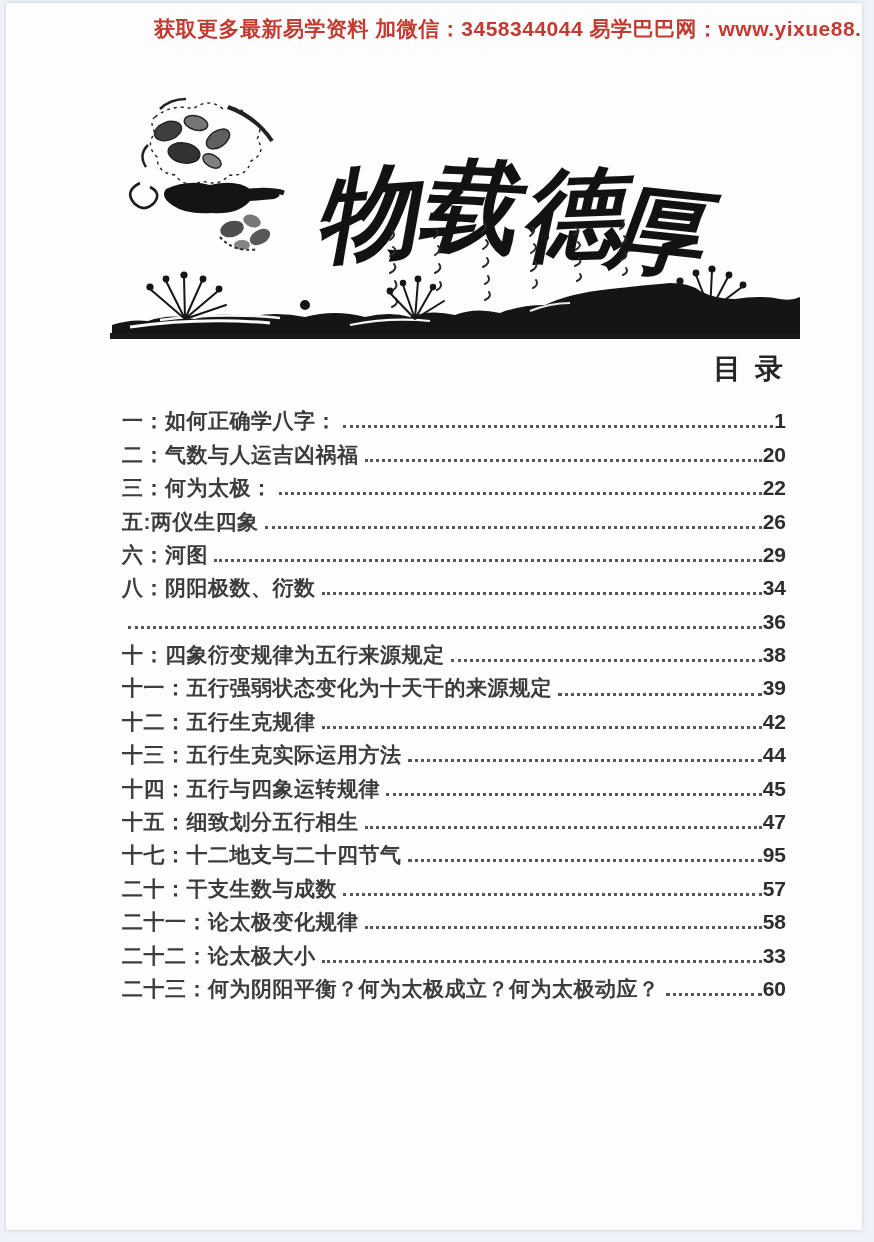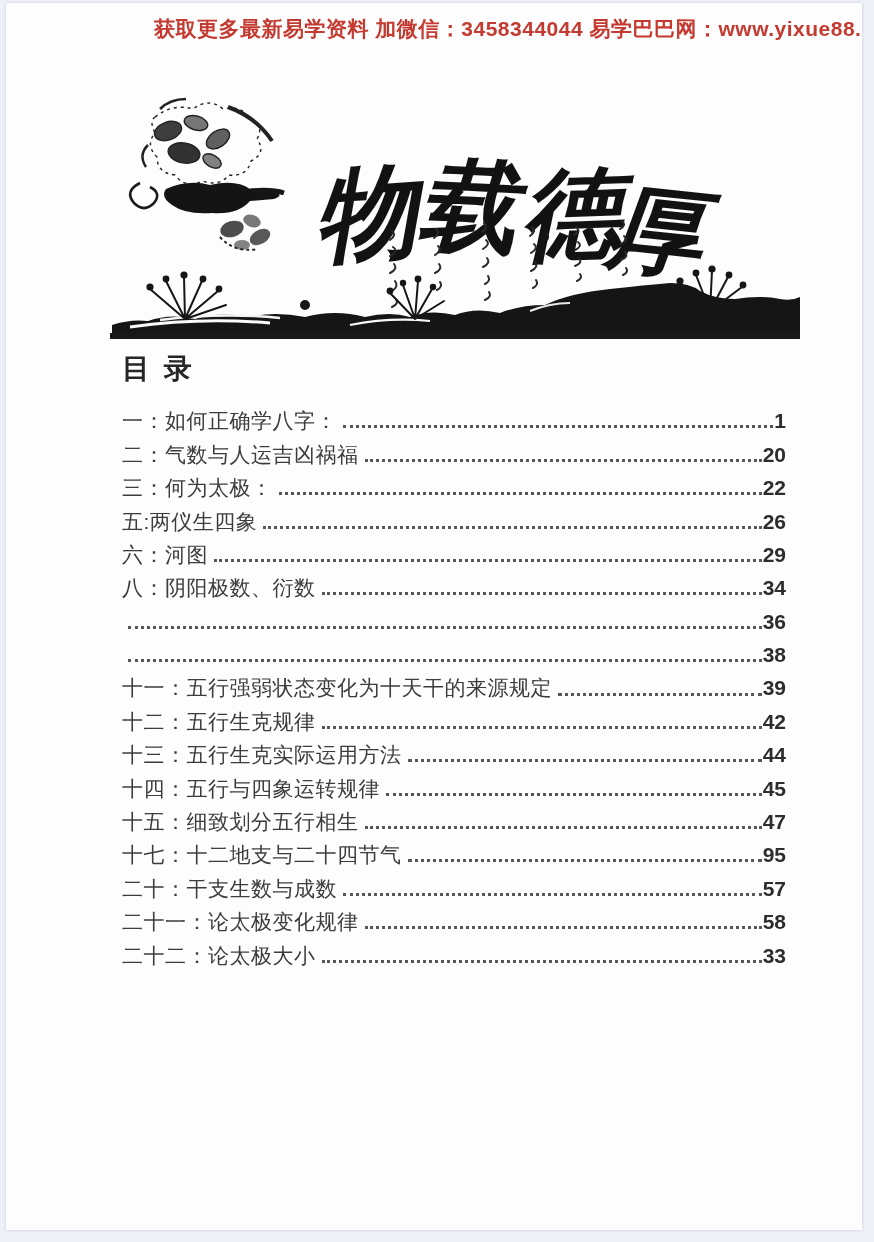--- a/index.html
+++ b/index.html
@@ -22,30 +22,30 @@
   .artwork svg{display:block;width:100%;height:100%;}
   .calli{
     font-family:"DejaVu Serif",serif;font-style:italic;font-weight:700;
     fill:#121212;
   }
   .toc-wrap{
     position:absolute;left:116px;top:350px;width:664px;
   }
   .toc-title{
     margin:0 0 18px 0;height:32px;line-height:32px;
-    text-align:left;font-size:28px;font-weight:700;letter-spacing:3px;
+    text-align:right;font-size:28px;font-weight:700;letter-spacing:3px;
     color:#262626;
   }
   .toc-list{width:100%;}
   .toc-row{
     display:flex;align-items:flex-end;height:33.4px;
     box-sizing:border-box;padding-bottom:4px;
   }
   .toc-label{
-    white-space:nowrap;font-size:21px;font-weight:400;line-height:1.05;
+    white-space:nowrap;font-size:21px;font-weight:700;line-height:1.05;
     color:#3c3c3c;letter-spacing:.5px;
   }
   .toc-dots{
     flex:1;min-width:14px;
     border-bottom:3px dotted #565656;
     margin:0 1px 4px 6px;
   }
   .toc-page{
     font-size:21px;font-weight:700;line-height:1.05;color:#2d2d2d;
     white-space:nowrap;
@@ -180,20 +180,21 @@
     <span class="toc-dots"></span>
     <span class="toc-page">34</span>
   </div>
 
   <div class="toc-row">
     <span class="toc-dots"></span>
     <span class="toc-page">36</span>
   </div>
 
   <div class="toc-row">
+    <span class="toc-label">十：四象衍变规律为五行来源规定</span>
     <span class="toc-dots"></span>
     <span class="toc-page">38</span>
   </div>
 
   <div class="toc-row">
     <span class="toc-label">十一：五行强弱状态变化为十天干的来源规定</span>
     <span class="toc-dots"></span>
     <span class="toc-page">39</span>
   </div>
 
@@ -241,16 +242,21 @@
     <span class="toc-dots"></span>
     <span class="toc-page">58</span>
   </div>
 
   <div class="toc-row">
     <span class="toc-label">二十二：论太极大小</span>
     <span class="toc-dots"></span>
     <span class="toc-page">33</span>
   </div>
 
+  <div class="toc-row">
+    <span class="toc-label">二十三：何为阴阳平衡？何为太极成立？何为太极动应？</span>
+    <span class="toc-dots"></span>
+    <span class="toc-page">60</span>
+  </div>
 </div>
   </div>
 
 </div>
 
 </body></html>

